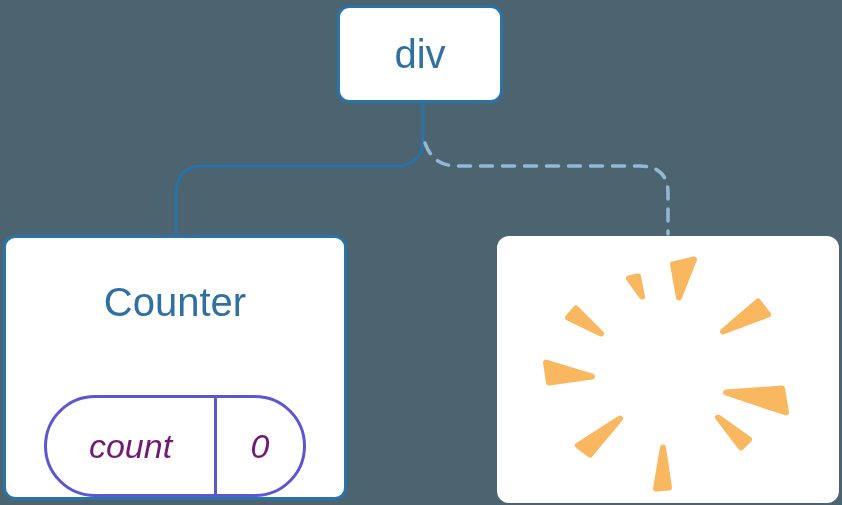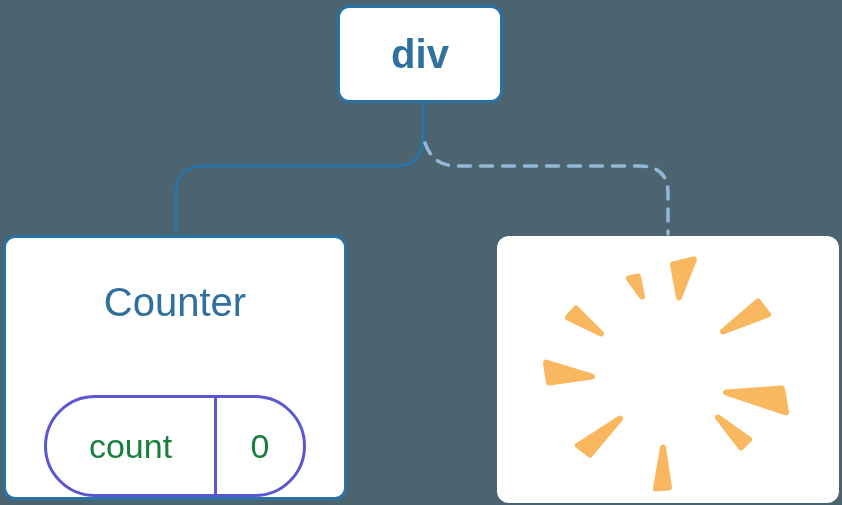--- a/index.html
+++ b/index.html
@@ -8,33 +8,33 @@
     background:#4C6370;
     font-family:"Liberation Sans",sans-serif;
   }
   .edges{position:absolute;left:0;top:0;width:842px;height:505px;}
   .edge-solid{fill:none;stroke:#2973A7;stroke-width:3;stroke-linecap:round;}
   .edge-dashed{fill:none;stroke:#92B8D5;stroke-width:3.5;stroke-dasharray:12 10;stroke-linecap:round;}
   .node-root{
     position:absolute;left:337px;top:5px;width:166px;height:98px;
     background:#ffffff;border:3px solid #2973A7;border-radius:12px;
     box-sizing:border-box;display:flex;align-items:center;justify-content:center;
-    font-size:40px;font-weight:700;color:#31719E;
+    font-size:40px;font-weight:400;color:#31719E;
   }
   .card{position:absolute;background:#ffffff;border-radius:12px;box-sizing:border-box;justify-content:space-between;}
   .card-counter{
     left:3px;top:235px;width:344px;height:265px;
     border:3px solid #2973A7;
     display:flex;flex-direction:column;align-items:center;
   }
   .card-title{margin-top:40px;font-size:40px;font-weight:500;line-height:1.2;color:#2F709F;}
   .pill{
     margin-top:24px;width:262px;height:102px;box-sizing:border-box;
     border:3px solid #5C57D1;border-radius:51px;overflow:hidden;
-    display:flex;color:#15803d;font-size:34px;font-weight:500;
+    display:flex;color:#701a75;font-size:34px;font-weight:500;font-style:italic;
   }
   .pill-left{width:170px;display:flex;align-items:center;justify-content:center;border-right:3px solid #5C57D1;box-sizing:border-box;}
   .pill-right{flex:1;display:flex;align-items:center;justify-content:center;}
   .card-removed{left:497px;top:236px;width:342px;height:267px;}
   .poof{position:absolute;left:0;top:0;width:100%;height:100%;}
   .poof polygon{fill:#F9B75F;stroke:#F9B75F;stroke-width:6;stroke-linejoin:round;}
 </style>
 </head>
 <body>
 

